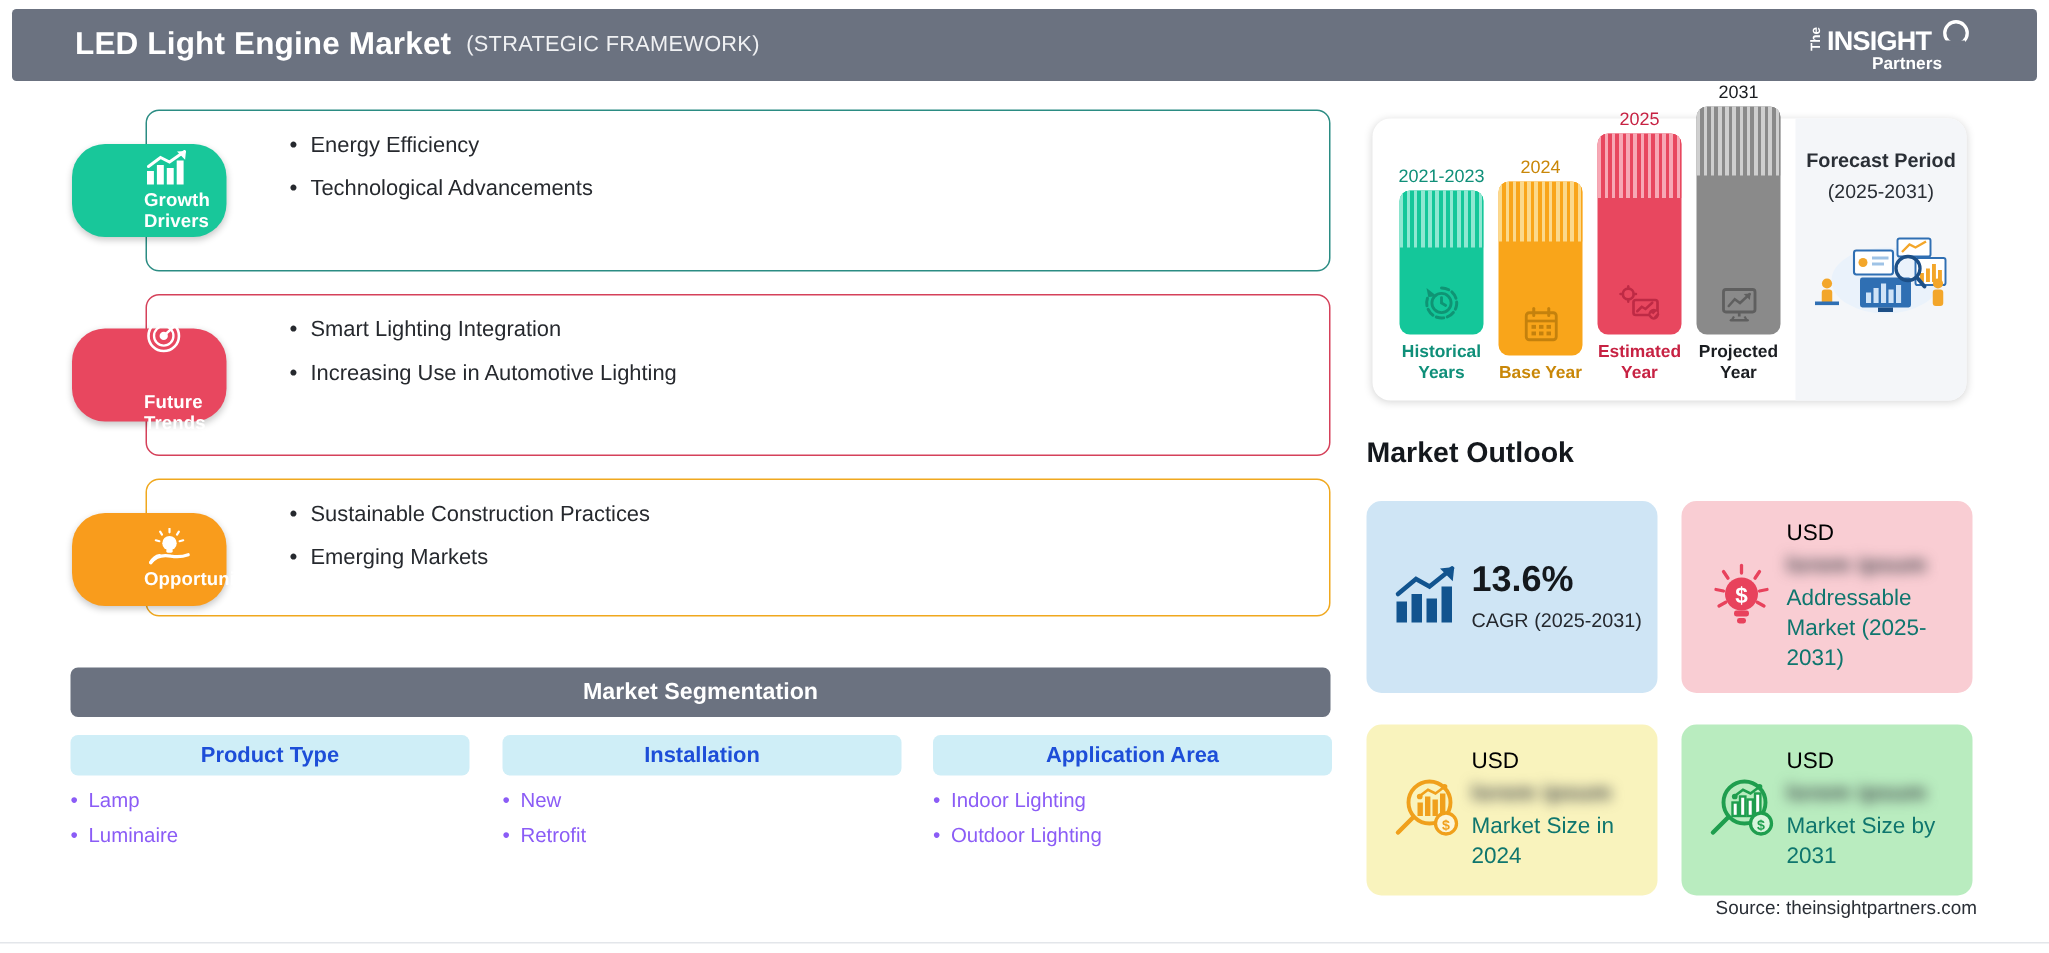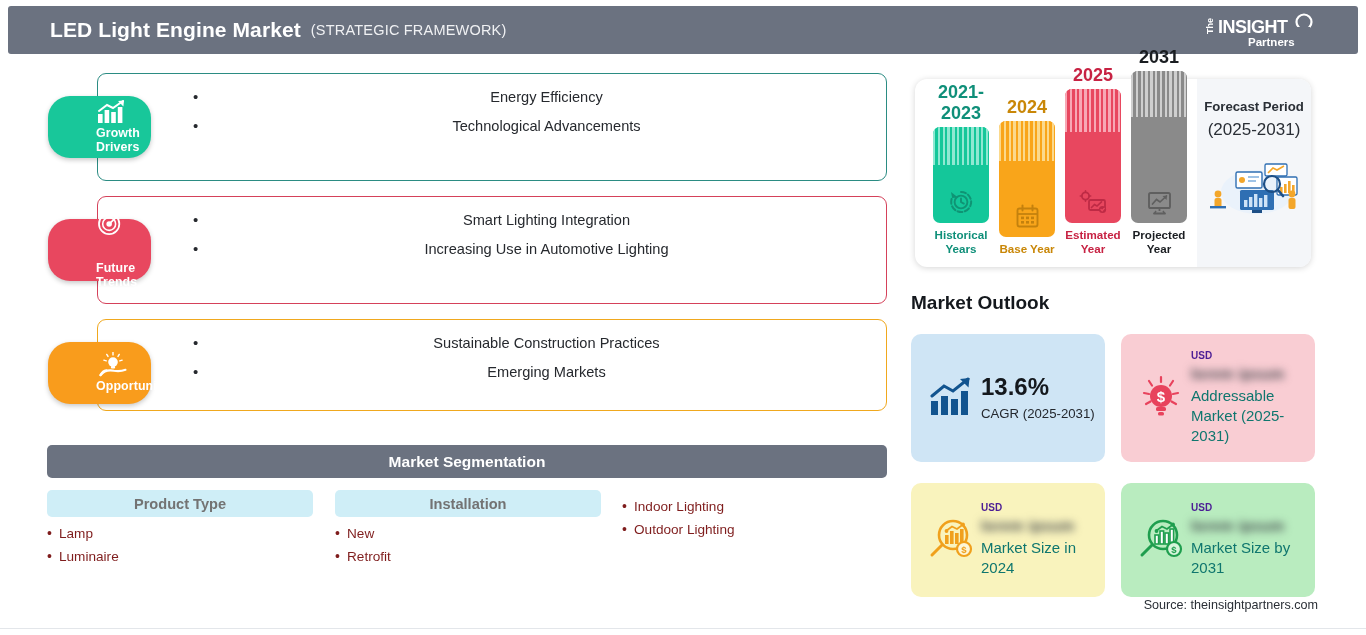--- a/index.html
+++ b/index.html
@@ -30,21 +30,21 @@
 
   
   .row-box {
     position: absolute; left: 97px; width: 790px;
     border: 1.4px solid #2f9e8f; border-radius: 9px; background: #fff;
   }
   .row-box.green { border-color: #2b8c83; }
   .row-box.red   { border-color: #d5415a; }
   .row-box.orange{ border-color: #f0a81e; }
 
-  .bullets { padding: 16px 0 14px 95px; text-align: center; }
+  .bullets { padding: 16px 0 14px 95px; }
   .bullet {
     font-size: 14.6px; color: #26292e; line-height: 1.0;
     margin-bottom: 14px; position: relative; padding-left: 14px;
     white-space: nowrap;
   }
   .bullet:last-child { margin-bottom: 0; }
   .bullet::before {
     content: "•"; position: absolute; left: 0; top: -1px;
     font-size: 15px; color: #26292e;
   }
@@ -67,41 +67,41 @@
   .seg-header {
     position: absolute; left: 47px; top: 445px; width: 840px; height: 33px;
     background: #6b7280; border-radius: 5px;
     display: flex; align-items: center; justify-content: center;
     color: #fff; font-size: 15.5px; font-weight: bold;
   }
   .seg-col { position: absolute; top: 490px; }
   .seg-title {
     height: 27px; border-radius: 5px; background: #cfeef7;
     display: flex; align-items: center; justify-content: center;
-    color: #737373; font-size: 14.6px; font-weight: bold;
+    color: #1d4ed8; font-size: 14.6px; font-weight: bold;
   }
   .seg-items { margin-top: 10px; }
   .seg-item {
-    font-size: 13.6px; color: #7f1d1d; line-height: 1.0;
+    font-size: 13.6px; color: #8b5cf6; line-height: 1.0;
     margin-bottom: 9px; position: relative; padding-left: 12px; white-space: nowrap;
   }
   .seg-item::before {
     content: "•"; position: absolute; left: 0; top: -1px; font-size: 14px;
   }
 
   
   .forecast-card {
     position: absolute; left: 915px; top: 79px; width: 396px; height: 188px;
     background: #ffffff; border-radius: 12px;
     box-shadow: 0 1px 6px rgba(0,0,0,.17);
     display: flex;
   }
   .bars-area { position: relative; width: 282px; height: 100%; }
   .bar-group { position: absolute; bottom: 12px; width: 60px; text-align: center; }
-  .bar-year { font-size: 18px; font-weight: bold; margin-bottom: 3px; }
+  .bar-year { font-size: 12px; font-weight: normal; margin-bottom: 3px; }
   .bar {
     width: 56px; margin: 0 auto; border-radius: 7px;
     position: relative; overflow: hidden;
   }
   .bar-stripes {
     position: absolute; left: 0; top: 0; width: 100%;
   }
   .bar-icon {
     position: absolute; left: 0; right: 0; bottom: 8px;
     display: flex; justify-content: center; opacity: .55;
@@ -111,34 +111,34 @@
   .forecast-side {
     width: 114px; background: #f4f6f9;
     border-radius: 0 12px 12px 0;
     display: flex; flex-direction: column; align-items: center;
     padding-top: 20px;
   }
   .forecast-title {
     font-size: 13.2px; font-weight: bold; color: #2a2f36; text-align: center;
     line-height: 1.25;
   }
-  .forecast-range { font-size: 17px; color: #2a2f36; margin-top: 4px; }
+  .forecast-range { font-size: 13px; color: #2a2f36; margin-top: 4px; }
 
   
   .outlook-title {
     position: absolute; left: 911px; top: 292px;
     font-size: 19px; font-weight: bold; color: #14181d;
   }
   .ocard { position: absolute; border-radius: 10px; }
   .ocard-inner { display: flex; height: 100%; align-items: center; padding: 0 10px; }
   .ocard-icon { width: 60px; flex: 0 0 60px; display:flex; justify-content:center; }
   .ocard-text { flex: 1; }
   .cagr-value { font-size: 24px; font-weight: bold; color: #14181d; line-height: 1; }
   .cagr-label { font-size: 13.2px; color: #24282e; margin-top: 7px; }
-  .usd { font-size: 10px; font-weight: bold; color: #4c1d95; }
+  .usd { font-size: 15px; font-weight: normal; color: #000000; }
   .blurred {
     font-size: 15px; font-weight: bold; color: #3a3f46;
     filter: blur(4.2px); margin: 4px 0 4px; letter-spacing: .4px;
     user-select: none;
   }
   .ocard-caption { font-size: 15px; color: #0f766e; line-height: 1.32; }
 
   .source {
     position: absolute; right: 48px; top: 598px;
     font-size: 12.6px; color: #2a2f36;
@@ -246,20 +246,21 @@
 
   <div class="seg-col" style="left:335px;width:266px;">
     <div class="seg-title">Installation</div>
     <div class="seg-items">
       <div class="seg-item">New</div>
       <div class="seg-item">Retrofit</div>
     </div>
   </div>
 
   <div class="seg-col" style="left:622px;width:266px;">
+    <div class="seg-title">Application Area</div>
     <div class="seg-items">
       <div class="seg-item">Indoor Lighting</div>
       <div class="seg-item">Outdoor Lighting</div>
     </div>
   </div>
 
   <div class="forecast-card">
     <div class="bars-area">
 
       <div class="bar-group" style="left:16px;">

